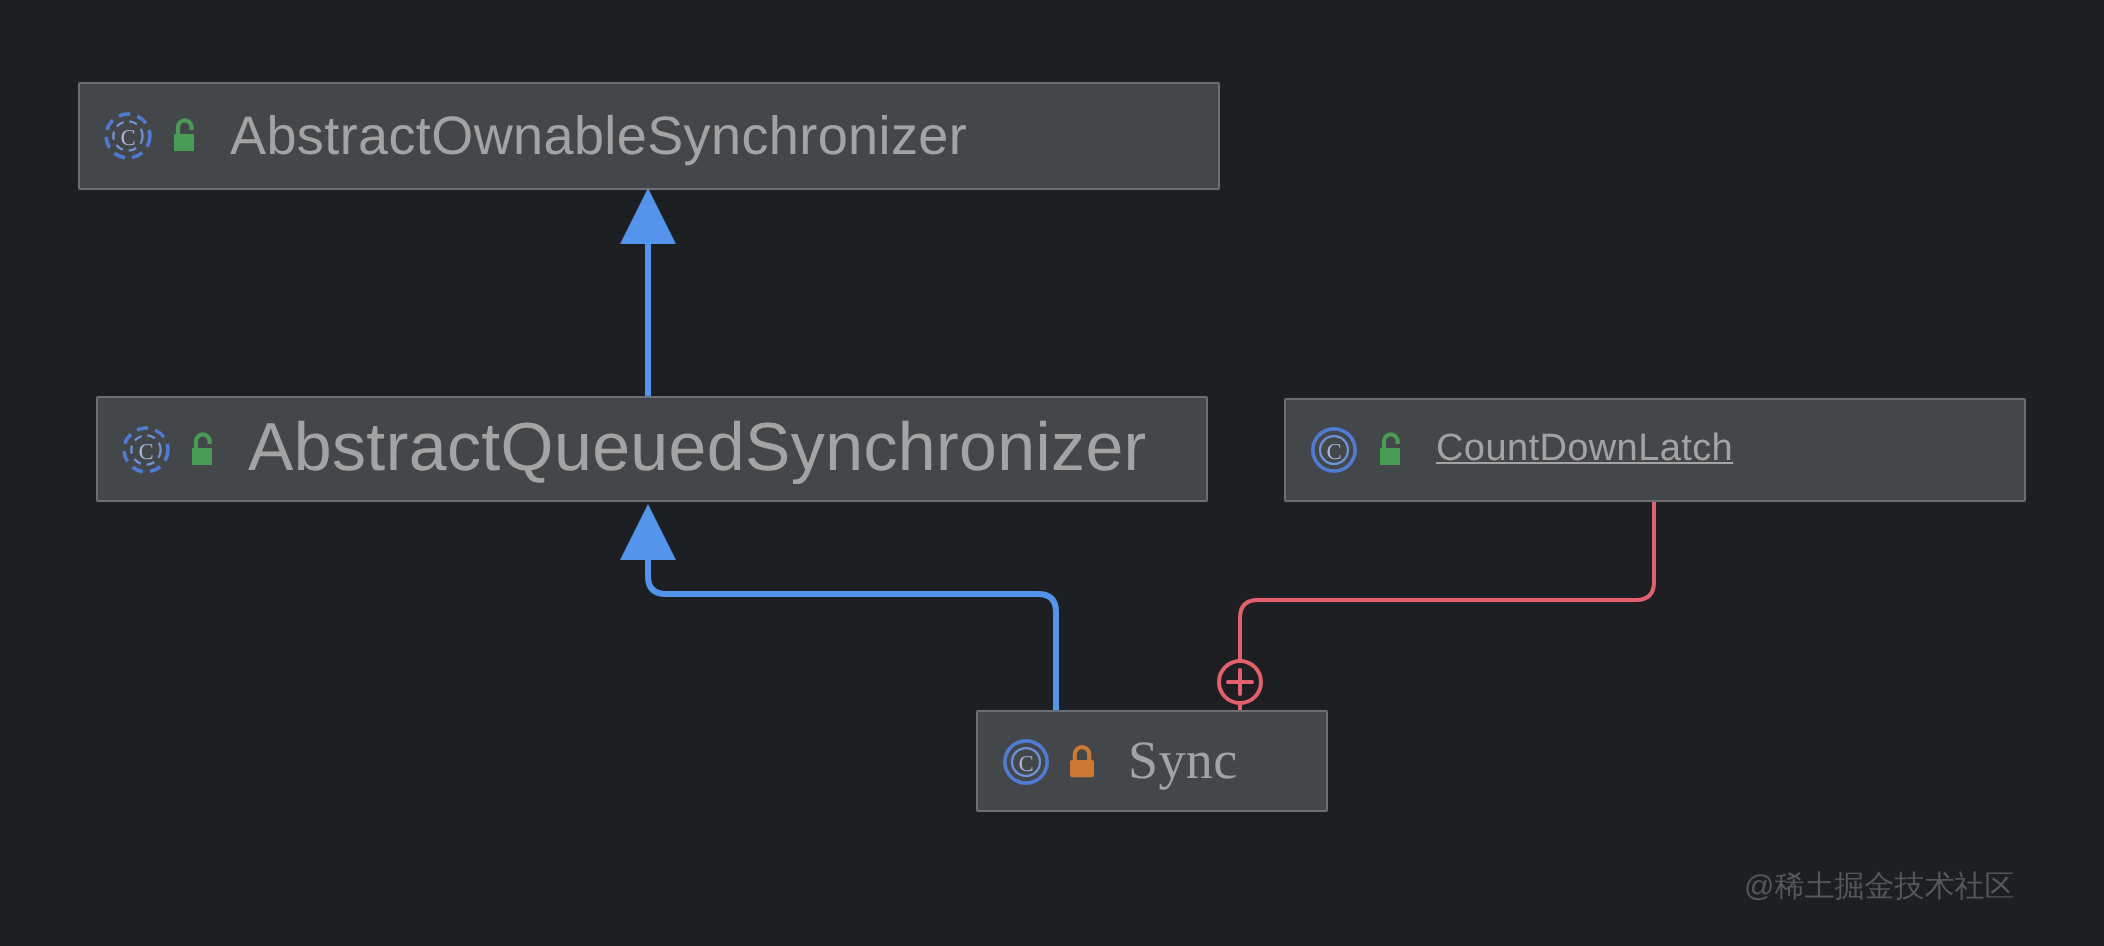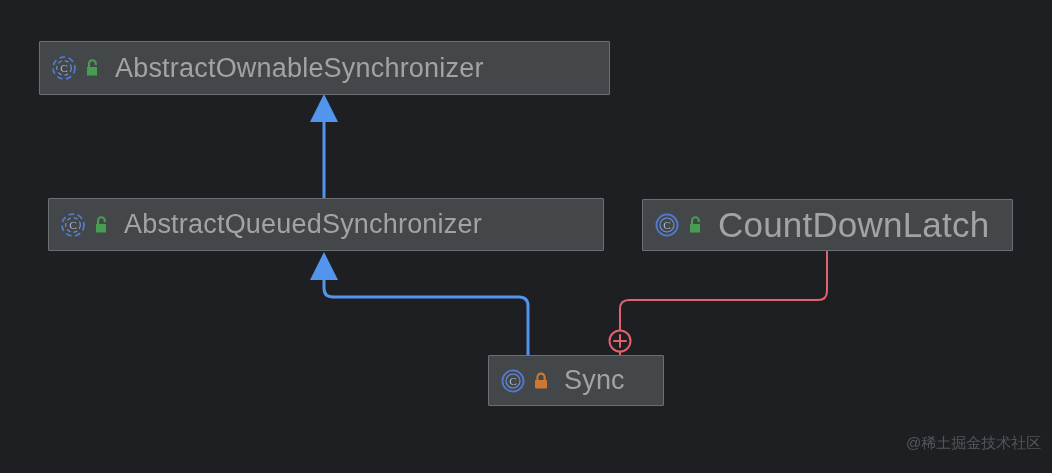--- a/index.html
+++ b/index.html
@@ -104,52 +104,52 @@
         <circle cx="16" cy="16" r="9" fill="none" stroke="#6f93d8" stroke-width="1.4" stroke-dasharray="5 3.6"></circle>
         <text x="16" y="21.5" text-anchor="middle" font-family="Liberation Serif, serif" font-size="14" fill="#aab8dd">C</text>
       </svg>
     </span>
     <span class="icon lock-icon">
       <svg width="18" height="20" viewBox="0 0 18 20" xmlns="http://www.w3.org/2000/svg">
         <path d="M 6 9 L 6 5.6 A 3.4 3.4 0 0 1 12.8 5.6 L 12.8 7" fill="none" stroke="#499c54" stroke-width="2.1"></path>
         <rect x="4" y="9" width="10" height="8.5" fill="#499c54"></rect>
       </svg>
     </span>
-    <span class="node-label" style="font-size:27px;">AbstractQueuedSynchronizer</span>
+    <span class="node-label" style="font-size:34px;">AbstractQueuedSynchronizer</span>
   </div>
 
   <div class="node" style="left:642px; top:199px; width:371px; height:52px;">
     <span class="icon class-icon">
       <svg width="26" height="26" viewBox="0 0 32 32" xmlns="http://www.w3.org/2000/svg">
         <circle cx="16" cy="16" r="13" fill="none" stroke="#4f7bd6" stroke-width="2.2"></circle>
         <circle cx="16" cy="16" r="8.6" fill="none" stroke="#6f93d8" stroke-width="1.4"></circle>
         <text x="16" y="21.5" text-anchor="middle" font-family="Liberation Serif, serif" font-size="14" fill="#aab8dd">C</text>
       </svg>
     </span>
     <span class="icon lock-icon">
       <svg width="18" height="20" viewBox="0 0 18 20" xmlns="http://www.w3.org/2000/svg">
         <path d="M 6 9 L 6 5.6 A 3.4 3.4 0 0 1 12.8 5.6 L 12.8 7" fill="none" stroke="#499c54" stroke-width="2.1"></path>
         <rect x="4" y="9" width="10" height="8.5" fill="#499c54"></rect>
       </svg>
     </span>
-    <span class="node-label" style="font-size:35px;">CountDownLatch</span>
+    <span class="node-label" style="font-size:19px;text-decoration:underline;">CountDownLatch</span>
   </div>
 
   <div class="node" style="left:488px; top:355px; width:176px; height:51px;">
     <span class="icon class-icon">
       <svg width="26" height="26" viewBox="0 0 32 32" xmlns="http://www.w3.org/2000/svg">
         <circle cx="16" cy="16" r="13" fill="none" stroke="#4f7bd6" stroke-width="2.2"></circle>
         <circle cx="16" cy="16" r="8.6" fill="none" stroke="#6f93d8" stroke-width="1.4"></circle>
         <text x="16" y="21.5" text-anchor="middle" font-family="Liberation Serif, serif" font-size="14" fill="#aab8dd">C</text>
       </svg>
     </span>
     <span class="icon lock-icon">
       <svg width="18" height="20" viewBox="0 0 18 20" xmlns="http://www.w3.org/2000/svg">
         <path d="M 5.4 9.5 L 5.4 6.2 A 3.6 3.6 0 0 1 12.6 6.2 L 12.6 9.5" fill="none" stroke="#cc7832" stroke-width="2.1"></path>
         <rect x="3" y="9" width="12" height="8.6" rx="1" fill="#cc7832"></rect>
       </svg>
     </span>
-    <span class="node-label" style="font-size:27px;">Sync</span>
+    <span class="node-label" style="font-size:27px;font-family:Liberation Serif, serif;">Sync</span>
   </div>
 
-  <div class="watermark" style="left:872px; top:434px; font-size:15px;margin-left:34px;">@稀土掘金技术社区</div>
+  <div class="watermark" style="left:872px; top:434px; font-size:15px;">@稀土掘金技术社区</div>
 
 </div>
 
 </body></html>

